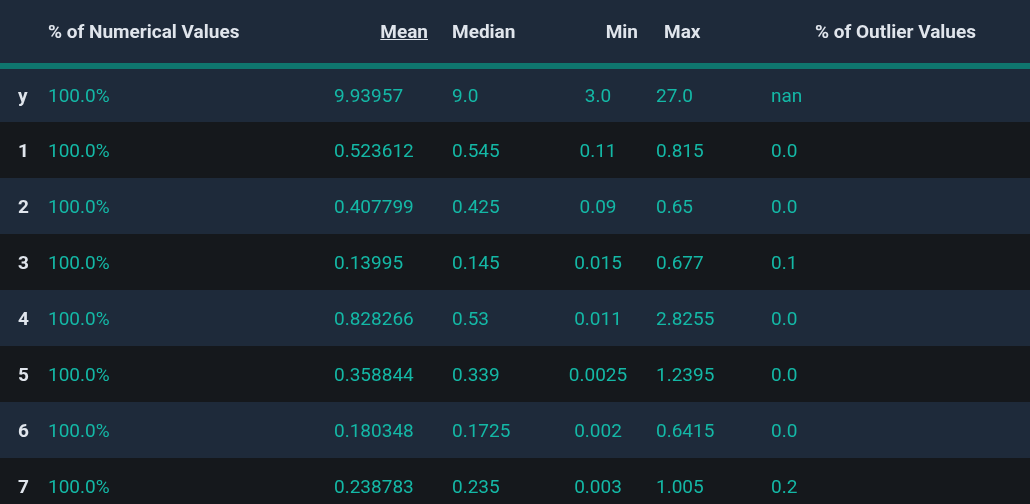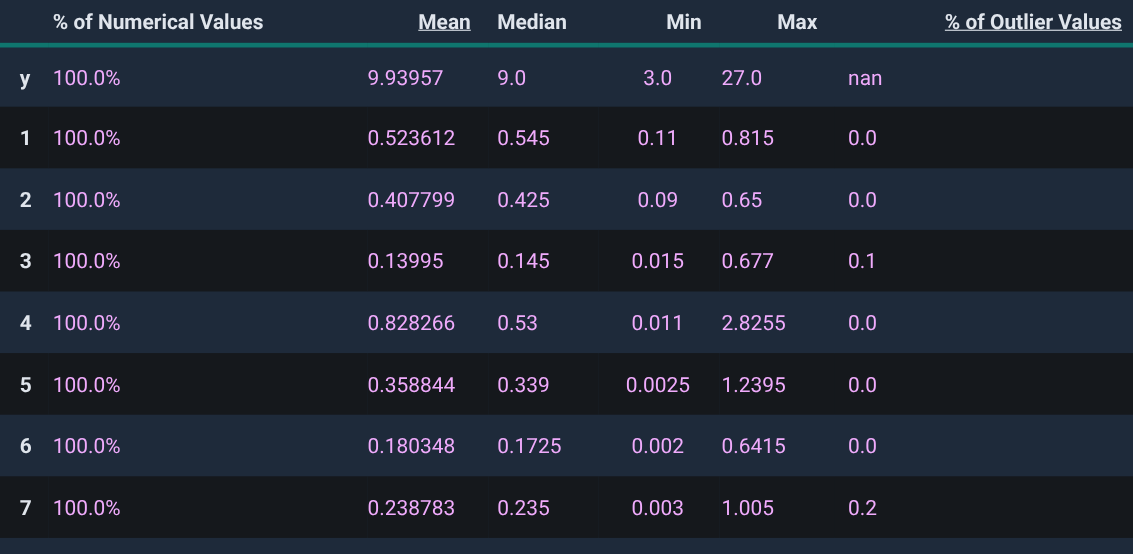--- a/index.html
+++ b/index.html
@@ -18,23 +18,23 @@
     }
     table {
       width: 100%;
       border-collapse: collapse;
       table-layout: fixed;
     }
     thead th {
       color: #e0e5ec;
       font-weight: 700;
       font-size: 19px;
-      padding: 8px 10px;
+      padding: 20px 10px;
       text-align: left;
-      border-bottom: 4px solid #0f766e;
+      border-bottom: 6px solid #0f766e;
     }
     thead th.col-idx {
       width: 44px;
       text-align: left;
       padding-left: 18px;
     }
     thead th.col-pct {
       width: 290px;
       padding-left: 4px;
     }
@@ -49,39 +49,38 @@
       text-align: left;
       padding-left: 8px;
     }
     thead th.col-min {
       width: 110px;
       text-align: right;
       padding-right: 16px;
     }
     thead th.col-max {
       width: 105px;
-      text-align: right;
+      text-align: left;
       padding-right: 16px;
     }
     thead th.col-outlier {
       width: auto;
-      text-align: right;
+      text-align: center;
       padding-left: 12px;
-      text-decoration: underline;
     }
     tbody tr {
       height: 56px;
     }
     tbody tr:nth-child(even) {
       background-color: #15181c;
     }
     tbody td {
       font-size: 19px;
       padding: 0 10px;
-      color: #f0abfc;
+      color: #14b8a6;
     }
     tbody td.cell-idx {
       font-weight: 700;
       color: #e0e5ec;
       padding-left: 18px;
     }
     tbody td.cell-pct {
       padding-left: 4px;
     }
     tbody td.cell-mean {

